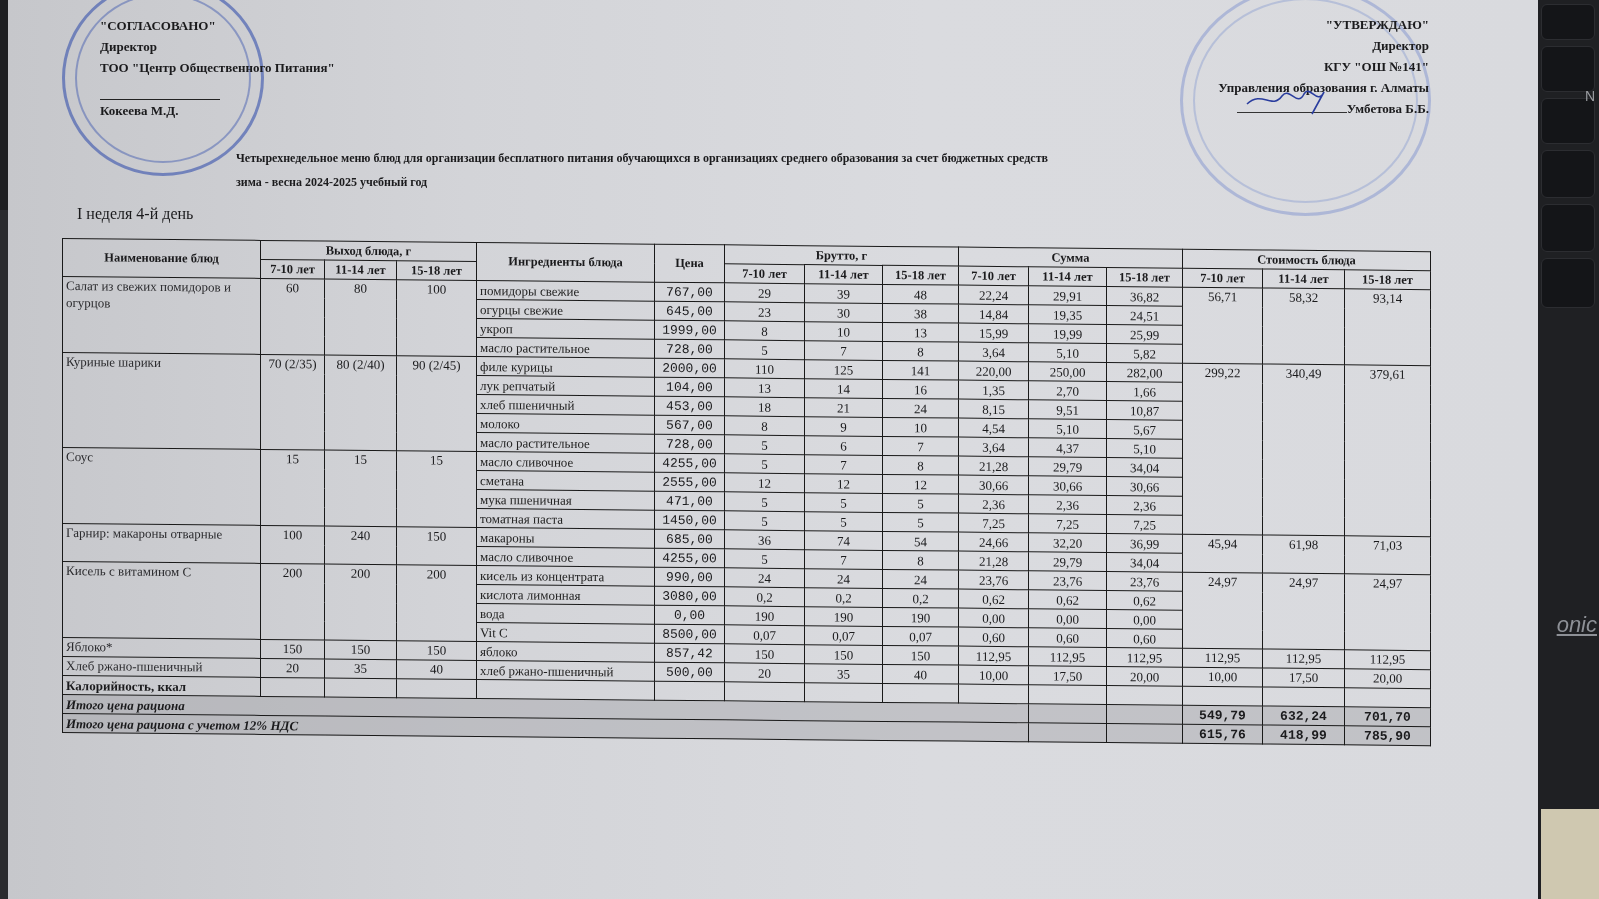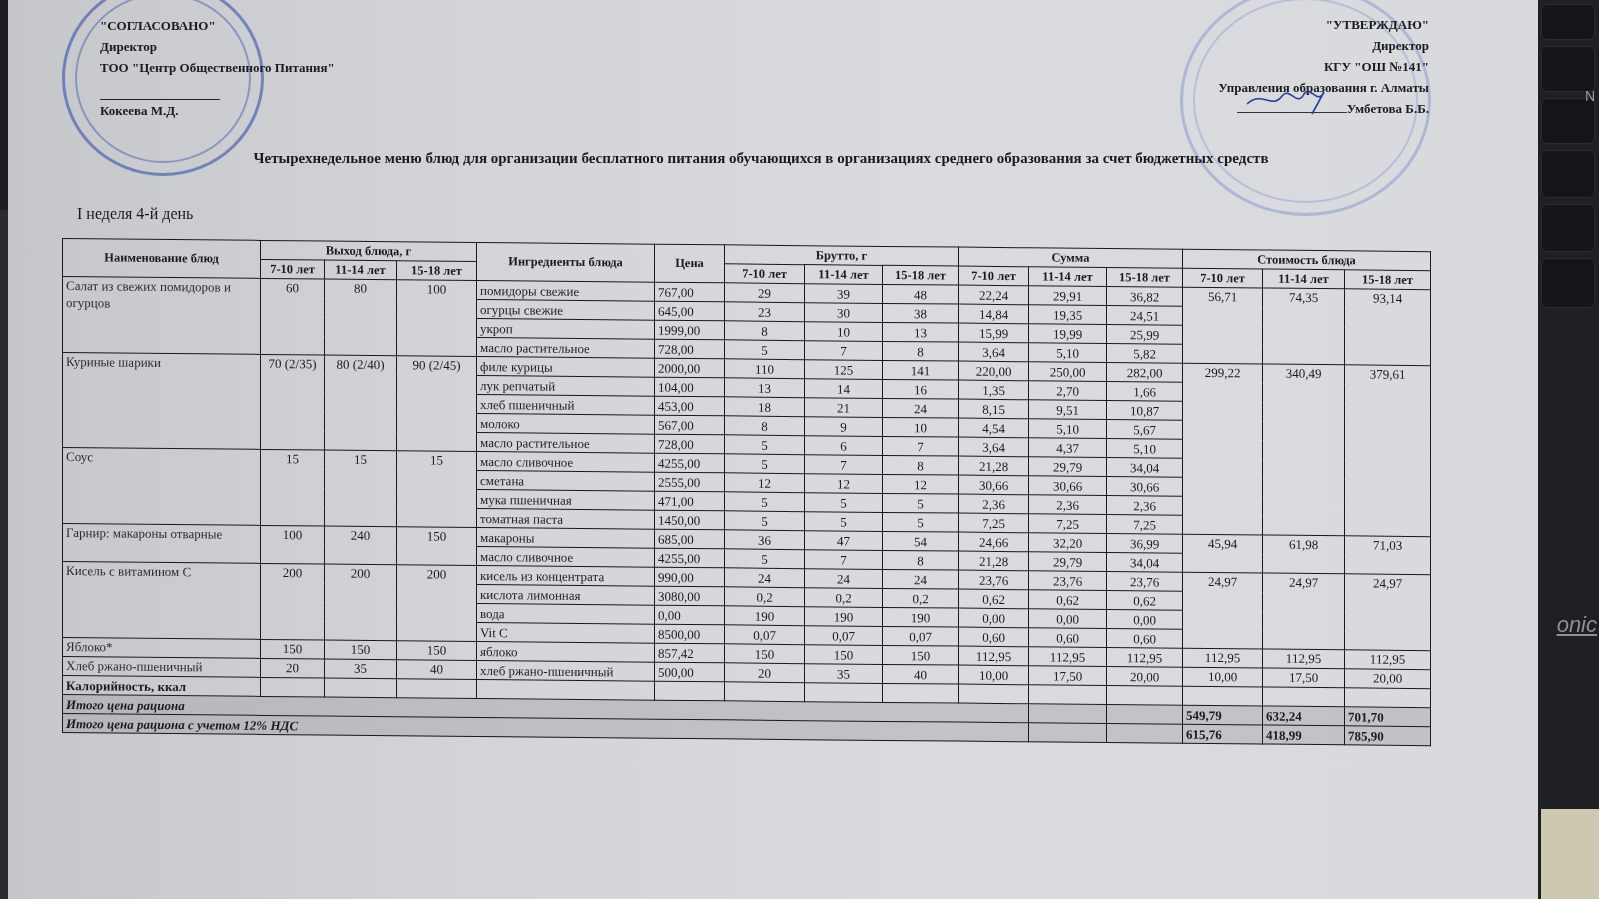--- a/index.html
+++ b/index.html
@@ -13,27 +13,27 @@
   .paper{position:absolute;left:8px;top:0;width:1530px;height:899px;background:linear-gradient(90deg,#c6c7cb 0%,#d3d4d8 30%,#dadbdf 60%,#d9dade 100%);}
   .stamp{position:absolute;border-radius:50%;border:3px solid rgba(40,70,170,.55);}
   .stamp::after{content:"";position:absolute;inset:10px;border-radius:50%;border:2px solid rgba(40,70,170,.4);}
   .stamp-right{border-color:rgba(80,110,200,.32);}
   .stamp-right::after{border-color:rgba(80,110,200,.25);}
   .approve-left{position:absolute;left:100px;top:15px;font-weight:bold;font-size:13px;line-height:21px;}
   .approve-left .line{border-bottom:1px solid #222;width:120px;display:inline-block;}
   .approve-right{position:absolute;right:170px;top:14px;text-align:right;font-weight:bold;font-size:13px;line-height:21px;}
   .sig{display:inline-block;width:110px;border-bottom:1px solid #333;position:relative;height:12px;vertical-align:baseline;}
   .sig svg{position:absolute;left:5px;top:-18px;}
-  .title{position:absolute;left:236px;top:146px;width:1050px;font-weight:bold;font-size:15px;line-height:24px;text-align:center;}
+  .title{position:absolute;left:236px;top:146px;width:1050px;font-weight:bold;font-size:12px;line-height:24px;}
   .week-label{position:absolute;left:77px;top:205px;font-weight:normal;font-size:16px;}
   table.menu{position:absolute;left:62px;top:238px;border-collapse:collapse;font-size:13px;transform:skewY(0.55deg);transform-origin:left top;}
   table.menu td, table.menu th{border:1.4px solid #1a1a1a;padding:0 3px;height:18px;line-height:17px;white-space:nowrap;}
   table.menu th{font-weight:bold;font-size:12.5px;text-align:center;}
   .c{text-align:center;}
-  .r{text-align:left;}
+  .r{text-align:center;font-family:Liberation Mono, monospace;}
   .dish{vertical-align:top;white-space:normal !important;color:#2b2b2e;}
   .top{vertical-align:top;}
   .ing{color:#222;}
   .bold{font-weight:bold;}
   .ital{font-style:italic;font-weight:bold;}
   .shade{background:rgba(150,150,155,.35);}
 </style>
 </head>
 <body>
 
@@ -68,20 +68,21 @@
   <div>Директор</div>
   <div>КГУ  "ОШ №141"</div>
   <div>Управления образования г. Алматы</div>
   <div><span class="sig"><svg width="100" height="34" viewBox="0 0 100 34">
           <path d="M5 22 C20 8,30 28,40 14 C48 4,55 26,62 12 C68 2,75 24,82 10 L70 32" fill="none" stroke="#2a3d9e" stroke-width="1.6"></path>
         </svg></span><span>Умбетова Б.Б.</span></div>
 </div>
 
 <div class="title">
   <div>Четырехнедельное меню блюд для организации бесплатного питания обучающихся в организациях среднего образования за счет бюджетных средств</div>
+  <div>зима - весна 2024-2025 учебный год</div>
 </div>
 
 <div class="week-label">I неделя 4-й день</div>
 
 <table class="menu">
   <colgroup>
     <col style="width:198px">
       <col style="width:64px">
       <col style="width:72px">
       <col style="width:80px">
@@ -130,21 +131,21 @@
         <td class="c top" rowspan="4">100</td>
         <td class="ing">помидоры свежие</td>
         <td class="r">767,00</td>
         <td class="c">29</td>
         <td class="c">39</td>
         <td class="c">48</td>
         <td class="c">22,24</td>
         <td class="c">29,91</td>
         <td class="c">36,82</td>
         <td class="c top" rowspan="4">56,71</td>
-        <td class="c top" rowspan="4">74,35</td>
+        <td class="c top" rowspan="4">58,32</td>
         <td class="c top" rowspan="4">93,14</td>
       </tr>
       <tr>
         <td class="ing">огурцы свежие</td>
         <td class="r">645,00</td>
         <td class="c">23</td>
         <td class="c">30</td>
         <td class="c">38</td>
         <td class="c">14,84</td>
         <td class="c">19,35</td>
@@ -272,21 +273,21 @@
         <td class="c">7,25</td>
       </tr>
       <tr>
         <td class="dish" rowspan="2">Гарнир: макароны отварные</td>
         <td class="c top" rowspan="2">100</td>
         <td class="c top" rowspan="2">240</td>
         <td class="c top" rowspan="2">150</td>
         <td class="ing">макароны</td>
         <td class="r">685,00</td>
         <td class="c">36</td>
-        <td class="c">47</td>
+        <td class="c">74</td>
         <td class="c">54</td>
         <td class="c">24,66</td>
         <td class="c">32,20</td>
         <td class="c">36,99</td>
         <td class="c top" rowspan="2">45,94</td>
         <td class="c top" rowspan="2">61,98</td>
         <td class="c top" rowspan="2">71,03</td>
       </tr>
       <tr>
         <td class="ing">масло сливочное</td>

